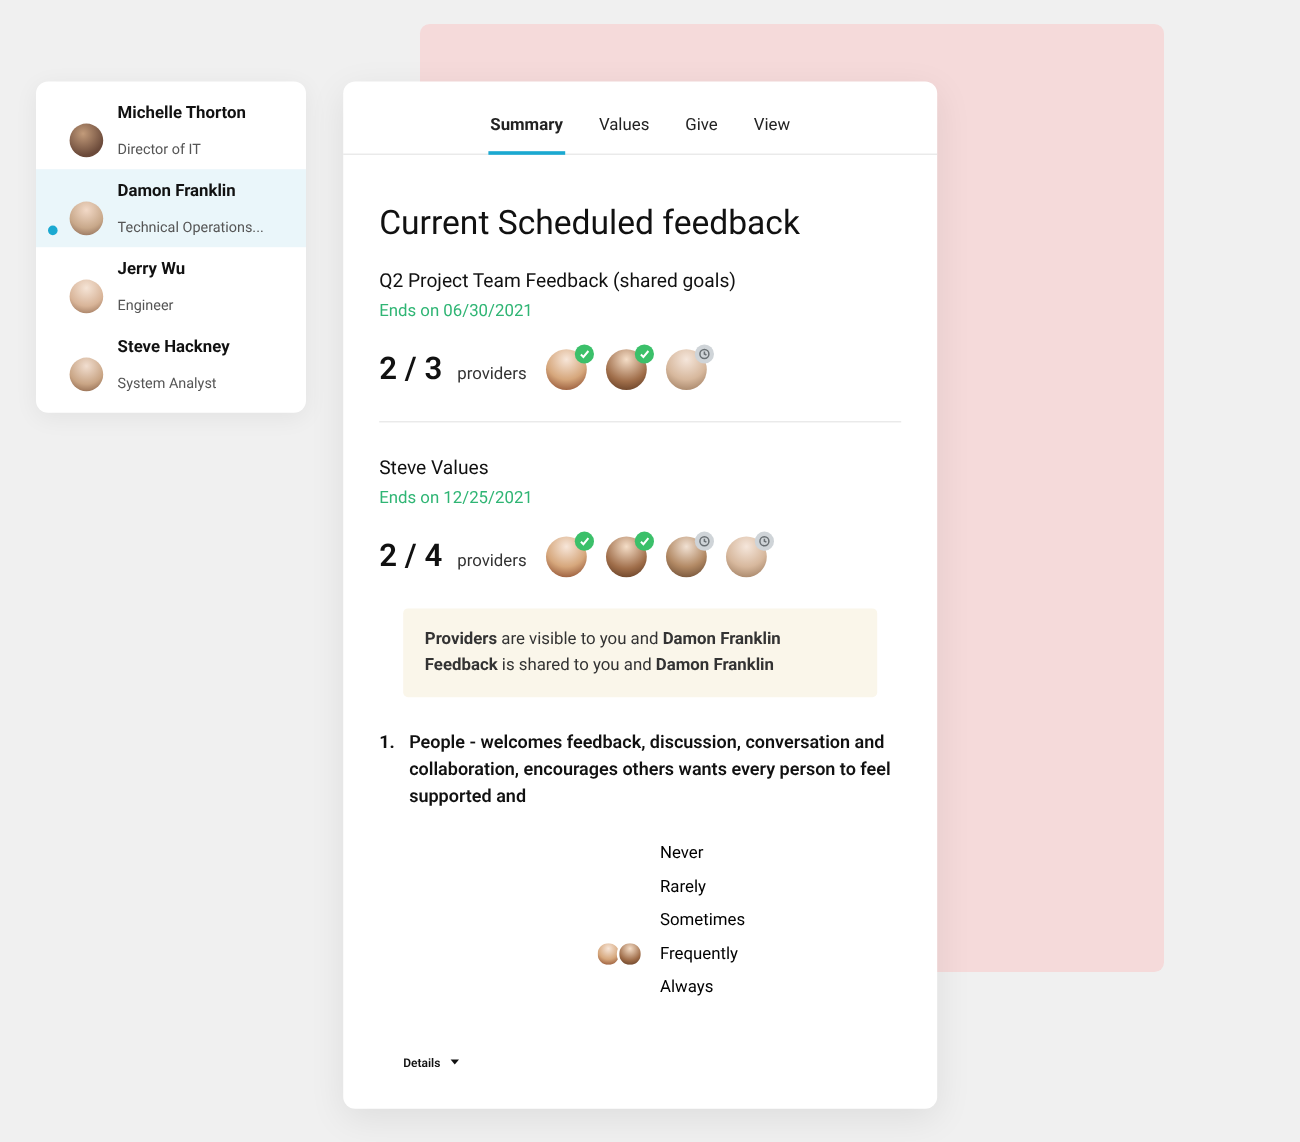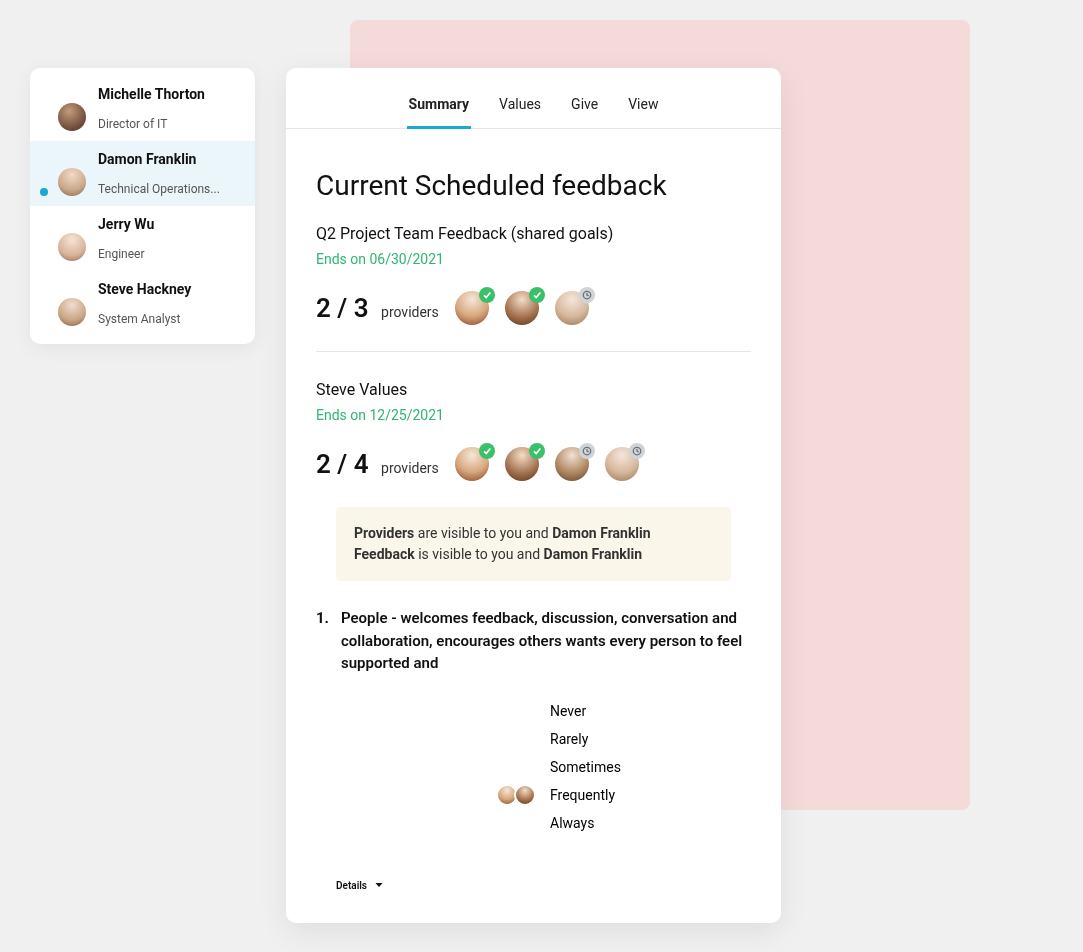--- a/index.html
+++ b/index.html
@@ -334,21 +334,21 @@
                   <polyline points="12,7 12,12 16,14"></polyline>
                 </svg>
               </span>
           </div>
         </div>
       </div>
     </div>
 
     <div class="notice">
       <b>Providers</b><span> are visible to you and </span><b>Damon Franklin</b><br>
-      <b>Feedback</b><span> is visible to you and </span><b>Damon Franklin</b>
+      <b>Feedback</b><span> is shared to you and </span><b>Damon Franklin</b>
     </div>
 
     <div class="question">
       <div class="num">1.</div>
       <div class="text">People - welcomes feedback, discussion, conversation and collaboration, encourages others  wants every person to feel supported and</div>
     </div>
 
     <div class="options">
       <div class="option-row">
           <div class="option-avatars"></div>

